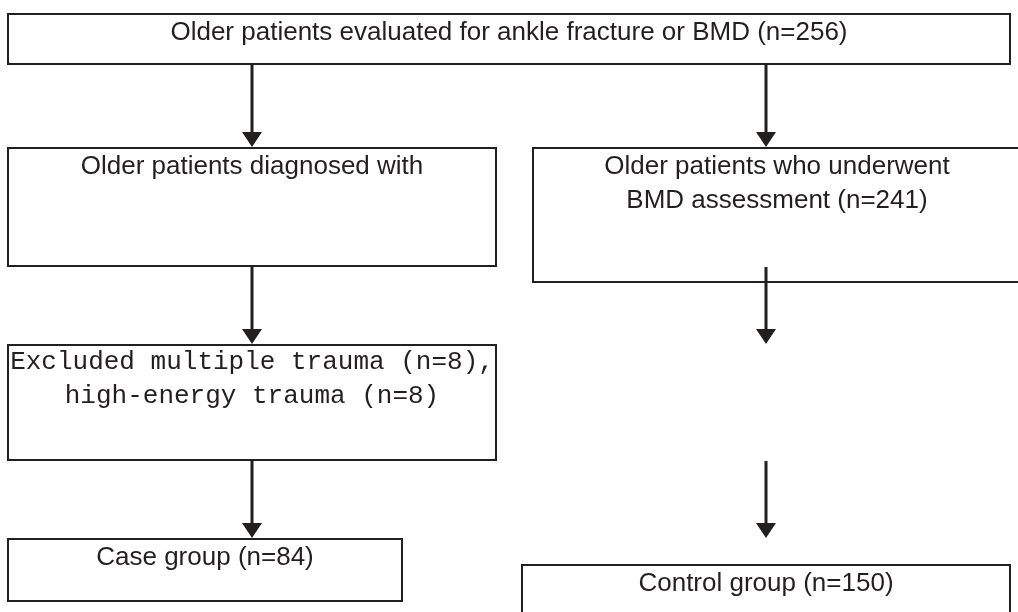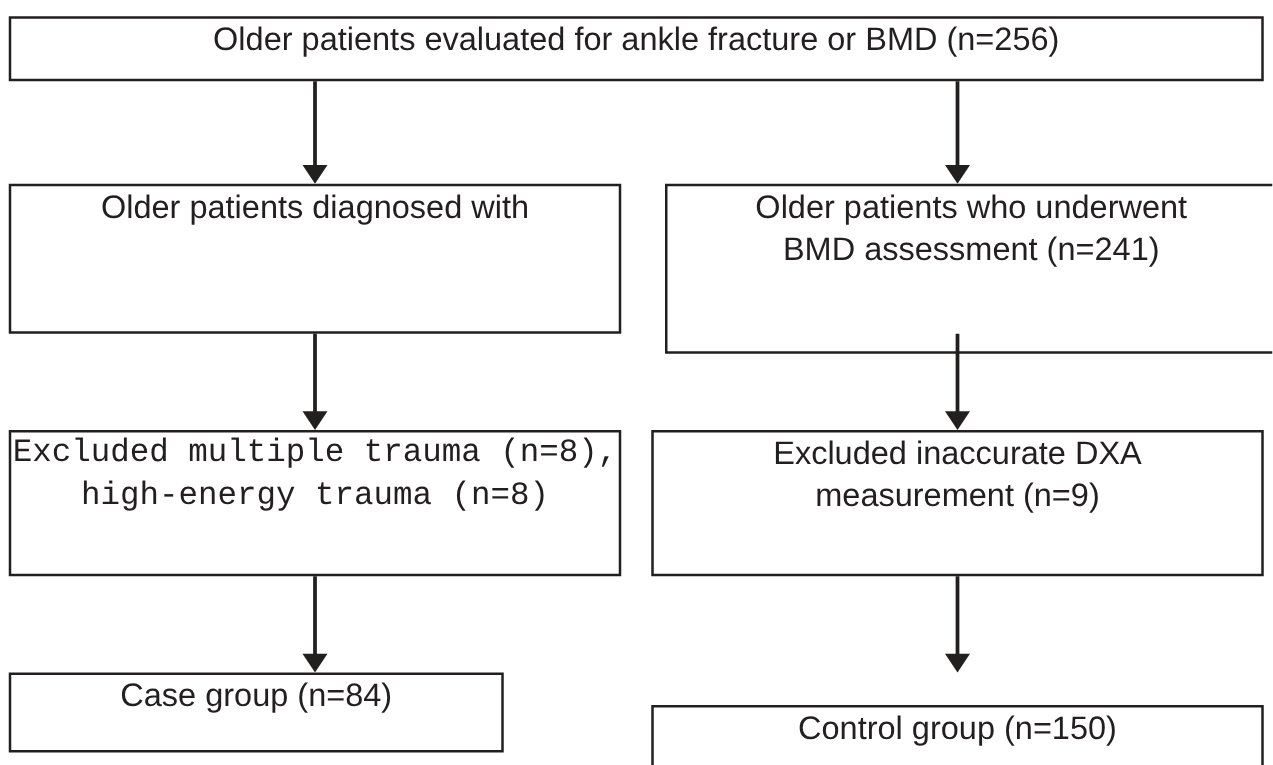--- a/index.html
+++ b/index.html
@@ -87,24 +87,20 @@
   </div>
   <div class="arrow" style="left:756px; top:267px; height:77px;">
     <div class="shaft"></div>
     <div class="head"></div>
   </div>
 
   <div class="box" style="left:7px; top:344px; width:490px; height:117px;font-family:Liberation Mono, monospace;">
     <span>Excluded multiple trauma (n=8),</span>
     <span>high-energy trauma (n=8)</span>
   </div>
-  <div class="box" style="left:521px; top:344px; width:490px; height:117px;">
-    <span>Excluded inaccurate DXA</span>
-    <span>measurement (n=9)</span>
-  </div>
 
   <div class="arrow" style="left:242px; top:461px; height:77px;">
     <div class="shaft"></div>
     <div class="head"></div>
   </div>
   <div class="arrow" style="left:756px; top:461px; height:77px;">
     <div class="shaft"></div>
     <div class="head"></div>
   </div>
 

